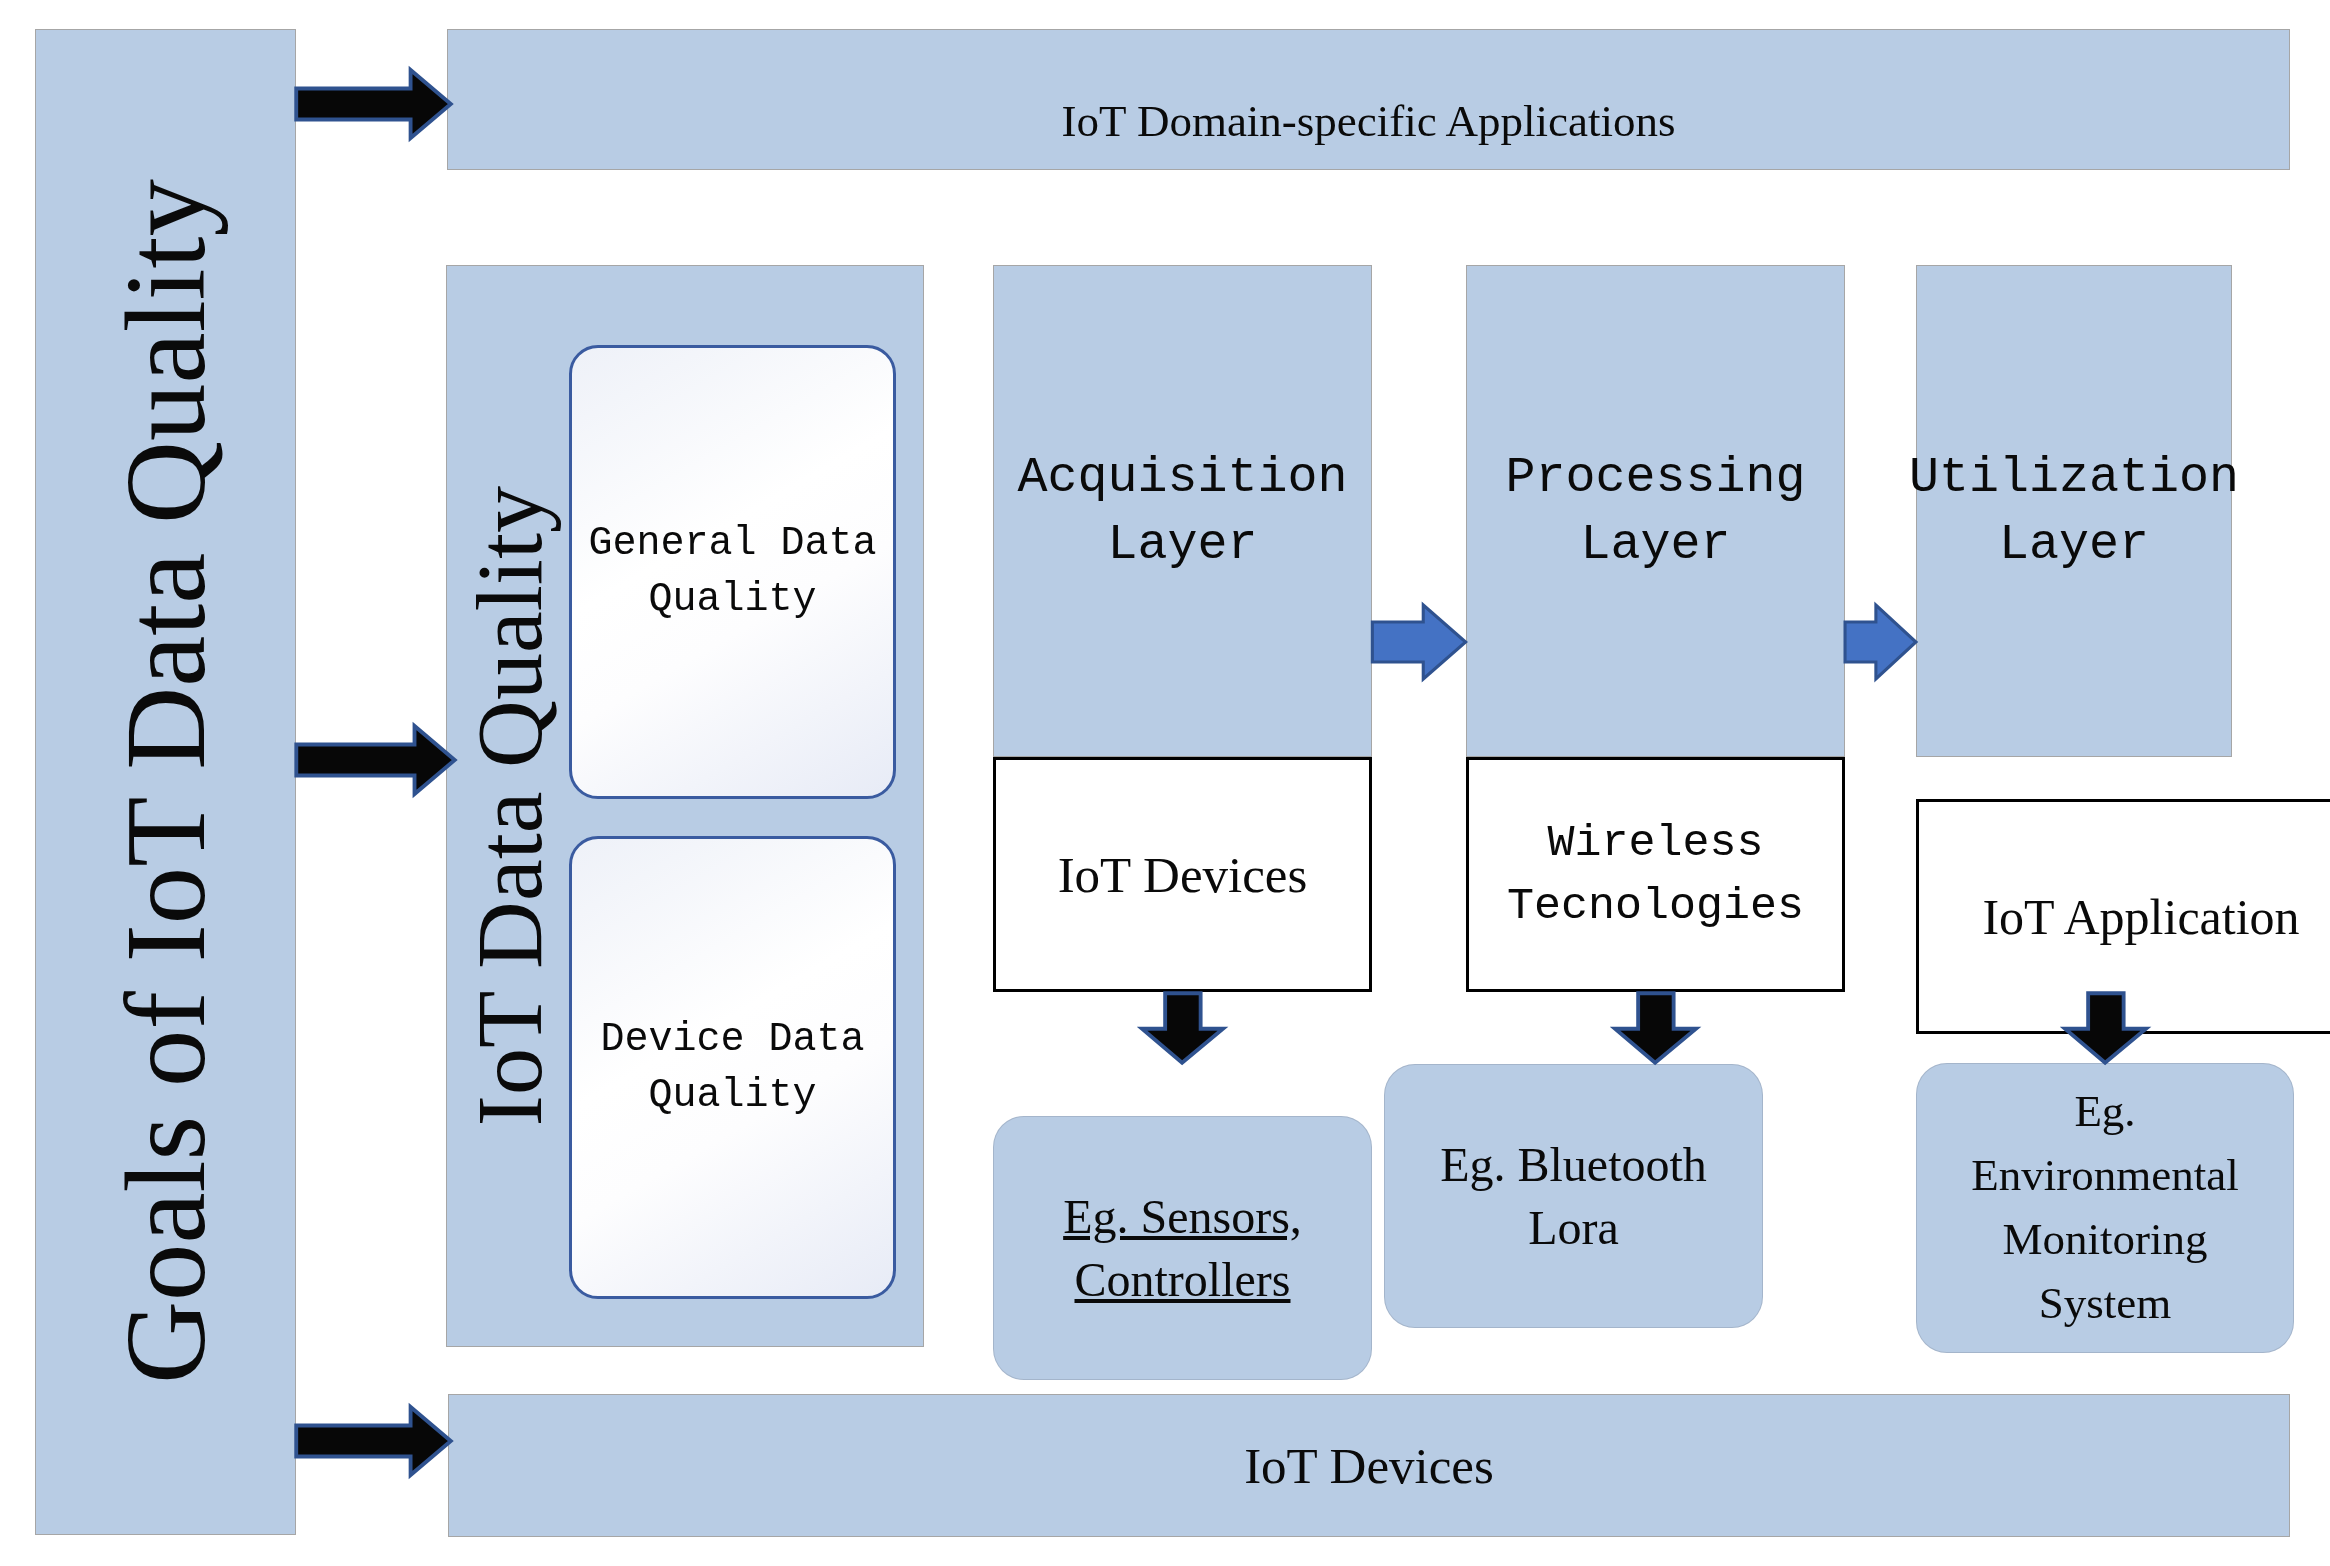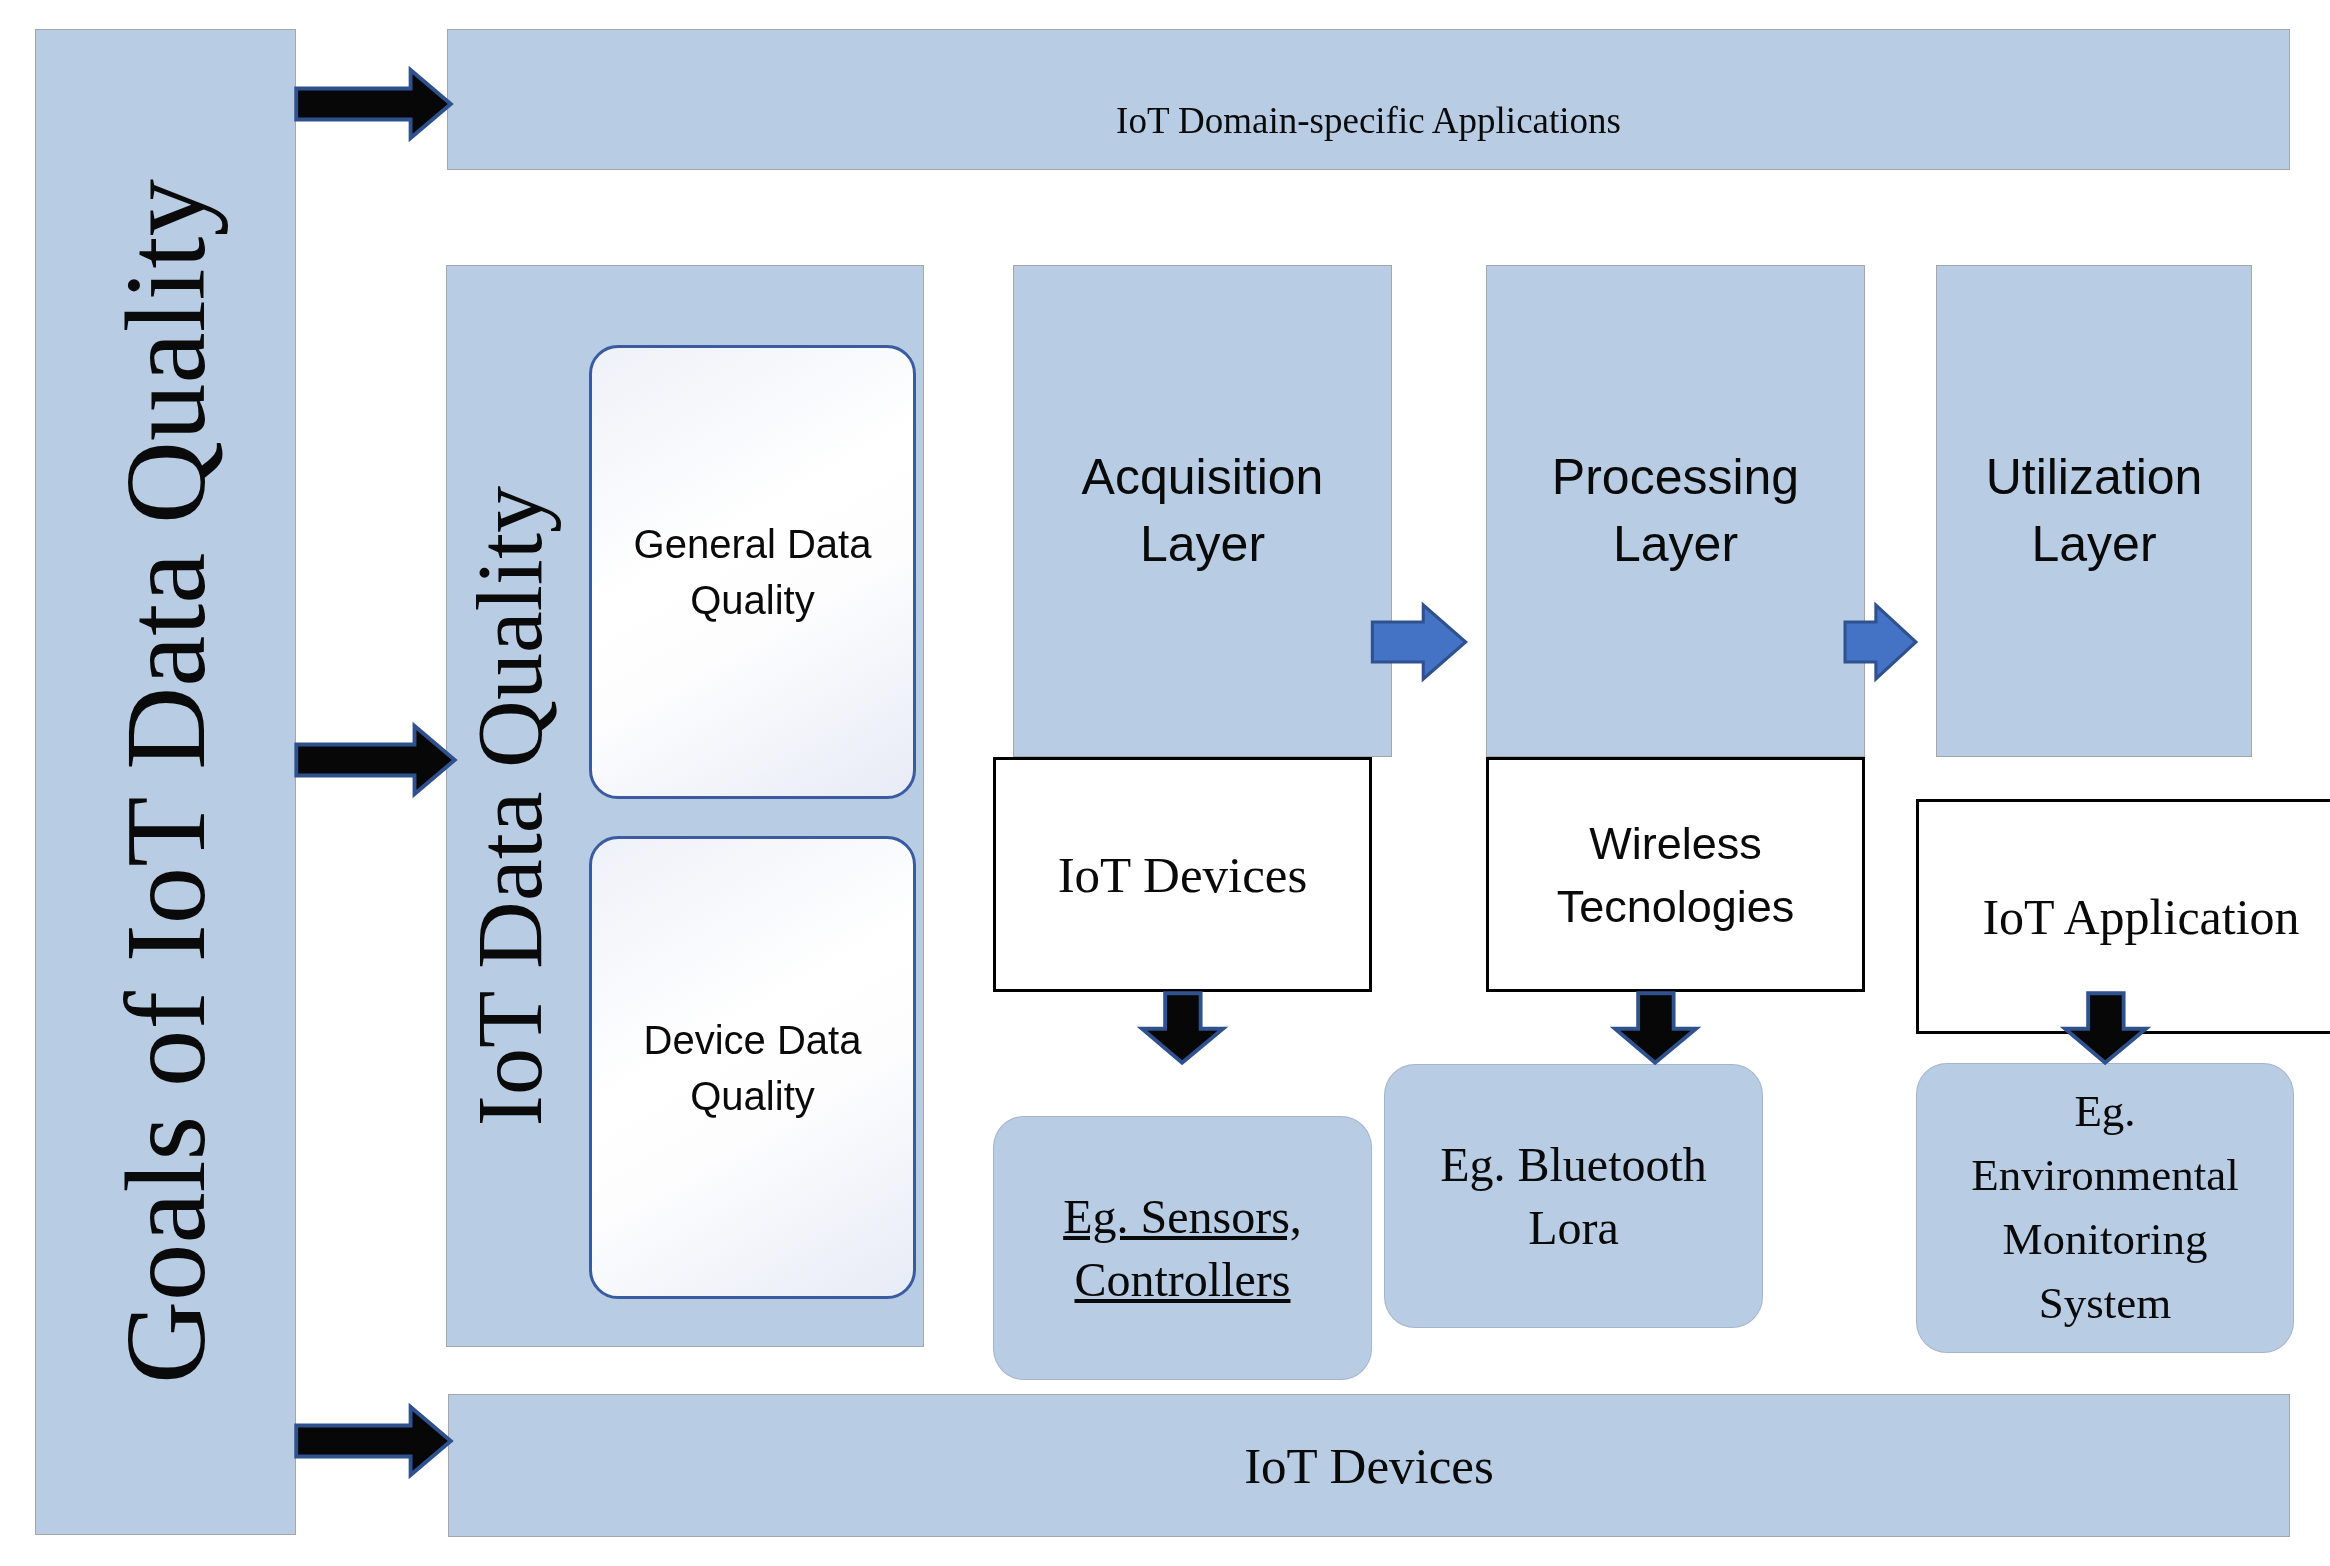--- a/index.html
+++ b/index.html
@@ -4,27 +4,27 @@
 <style>
   html,body{margin:0;padding:0;background:#ffffff;}
   #canvas{position:relative;width:2330px;height:1566px;background:#ffffff;overflow:hidden;
           font-family:"Liberation Serif",serif;color:#0a0a0a;}
 
   .fill{background:#b8cce4;border:1.5px solid #a6a6a6;box-sizing:border-box;}
   .abs{position:absolute;}
   .flexc{display:flex;align-items:center;justify-content:center;text-align:center;}
   .pre{white-space:pre-line;}
   .times{font-family:"Liberation Serif",serif;}
-  .antiqua{font-family:Liberation Sans, sans-serif;margin-left:20px;}
+  .antiqua{font-family:Liberation Mono, monospace;}
 
   
   #left-bar   {left:35px;  top:29px;   width:261px;  height:1506px;}
   #top-bar    {left:447px; top:29px;   width:1843px; height:141px;}
   #bottom-bar {left:448px; top:1394px; width:1842px; height:143px;}
-  #top-bar-label{font-size:37px;margin-top:42px;}
+  #top-bar-label{font-size:45px;margin-top:42px;}
   #bottom-bar-label{font-size:51px;}
 
   .vtext{writing-mode:vertical-rl;transform:rotate(180deg);}
   #left-bar-label{font-size:115px;line-height:1;}
 
   
   #quality-panel{left:446px;top:265px;width:478px;height:1082px;}
   #quality-panel-labelwrap{left:446px;top:265px;width:125px;height:1082px;}
   #quality-panel-label{font-size:94px;line-height:1;}
   .qbox{left:569px;width:327px;border:3.1px solid #3a5ba0;border-radius:29px;box-sizing:border-box;

